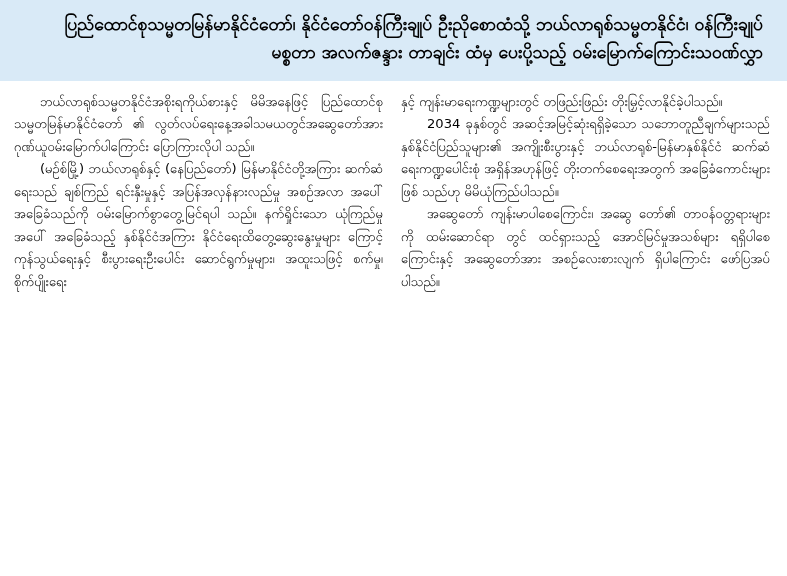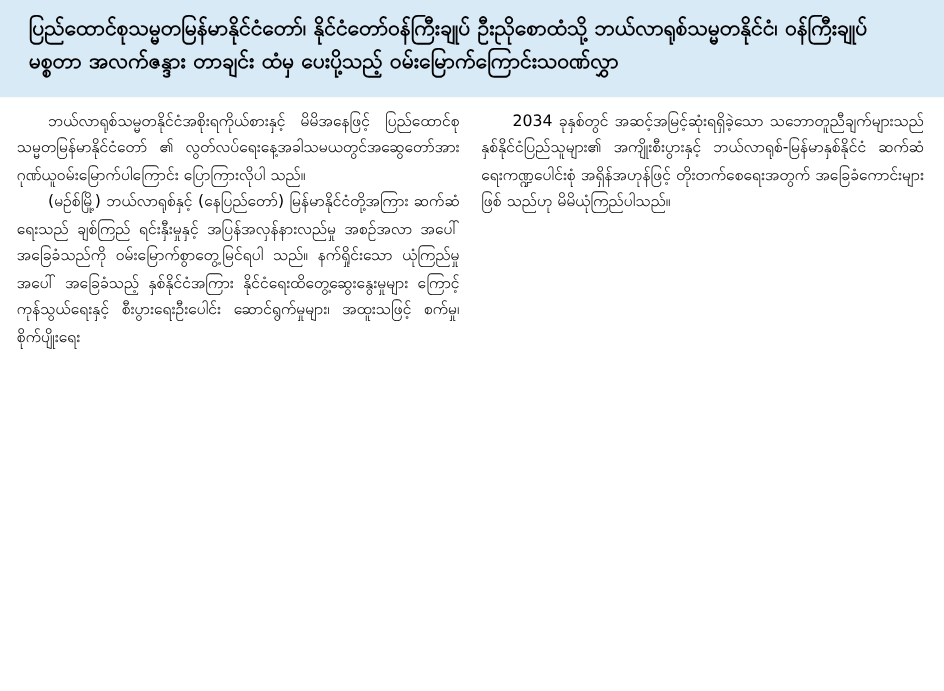--- a/index.html
+++ b/index.html
@@ -25,21 +25,21 @@
     padding: 10px 24px 14px 24px;
     box-sizing: border-box;
     width: 787px;
   }
   .header-title {
     font-family: "DejaVu Sans", "Liberation Sans", sans-serif;
     font-weight: bold;
     font-size: 17.5px;
     line-height: 1.62;
     color: #000000;
-    text-align: left;
+    text-align: right;
     margin: 0;
     letter-spacing: 0px;
   }
   
   .body-columns {
     display: flex;
     flex-direction: row;
     padding: 10px 14px 0 14px;
     box-sizing: border-box;
     gap: 18px;
@@ -77,18 +77,20 @@
   </div>
 
   <div class="body-columns">
 
     <div class="column">
       <p class="para">ဘယ်လာရုစ်သမ္မတနိုင်ငံအစိုးရကိုယ်စားနှင့် မိမိအနေဖြင့် ပြည်ထောင်စုသမ္မတမြန်မာနိုင်ငံတော် ၏ လွတ်လပ်ရေးနေ့အခါသမယတွင်အဆွေတော်အား ဂုဏ်ယူဝမ်းမြောက်ပါကြောင်း ပြောကြားလိုပါ သည်။</p>
       <p class="para">(မဉ်စ်မြို့) ဘယ်လာရုစ်နှင့် (နေပြည်တော်) မြန်မာနိုင်ငံတို့အကြား ဆက်ဆံရေးသည် ချစ်ကြည် ရင်းနှီးမှုနှင့် အပြန်အလှန်နားလည်မှု အစဉ်အလာ အပေါ် အခြေခံသည်ကို ဝမ်းမြောက်စွာတွေ့မြင်ရပါ သည်။ နက်ရှိုင်းသော ယုံကြည်မှုအပေါ် အခြေခံသည့် နှစ်နိုင်ငံအကြား နိုင်ငံရေးထိတွေ့ဆွေးနွေးမှုများ ကြောင့် ကုန်သွယ်ရေးနှင့် စီးပွားရေးဦးပေါင်း ဆောင်ရွက်မှုများ၊ အထူးသဖြင့် စက်မှု၊ စိုက်ပျိုးရေး</p>
     </div>
 
     <div class="column">
+      <p class="para no-indent">နှင့် ကျန်းမာရေးကဏ္ဍများတွင် တဖြည်းဖြည်း တိုးမြှင့်လာနိုင်ခဲ့ပါသည်။</p>
       <p class="para">2034 ခုနှစ်တွင် အဆင့်အမြင့်ဆုံးရရှိခဲ့သော သဘောတူညီချက်များသည် နှစ်နိုင်ငံပြည်သူများ၏ အကျိုးစီးပွားနှင့် ဘယ်လာရုစ်-မြန်မာနှစ်နိုင်ငံ ဆက်ဆံရေးကဏ္ဍပေါင်းစုံ အရှိန်အဟုန်ဖြင့် တိုးတက်စေရေးအတွက် အခြေခံကောင်းများဖြစ် သည်ဟု မိမိယုံကြည်ပါသည်။</p>
+      <p class="para">အဆွေတော် ကျန်းမာပါစေကြောင်း၊ အဆွေ တော်၏ တာဝန်ဝတ္တရားများကို ထမ်းဆောင်ရာ တွင် ထင်ရှားသည့် အောင်မြင်မှုအသစ်များ ရရှိပါစေ ကြောင်းနှင့် အဆွေတော်အား အစဉ်လေးစားလျက် ရှိပါကြောင်း ဖော်ပြအပ်ပါသည်။</p>
     </div>
 
   </div>
 
 </div>
 
 </body></html>

